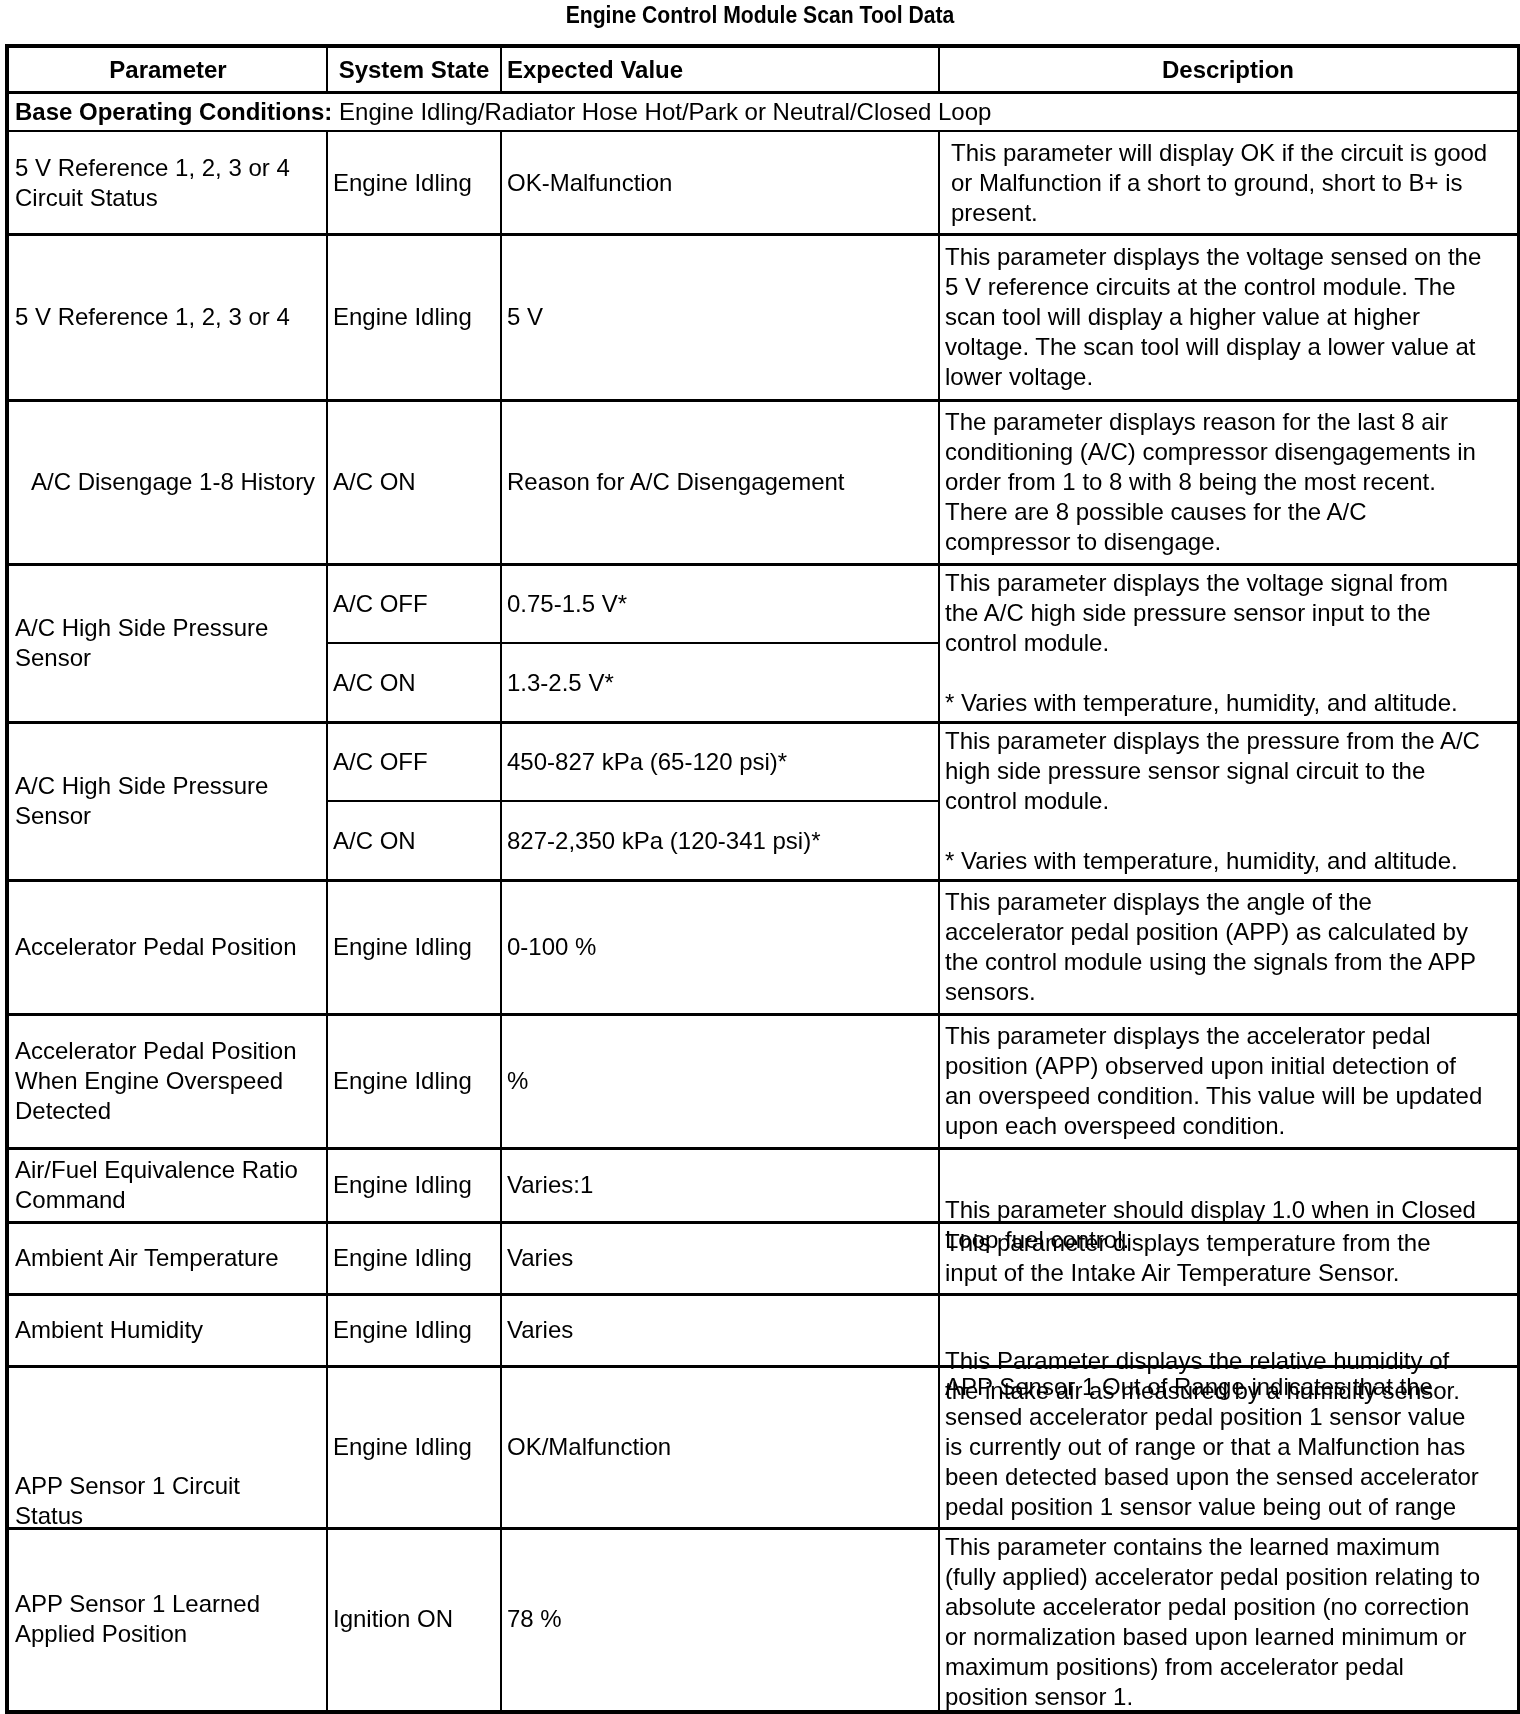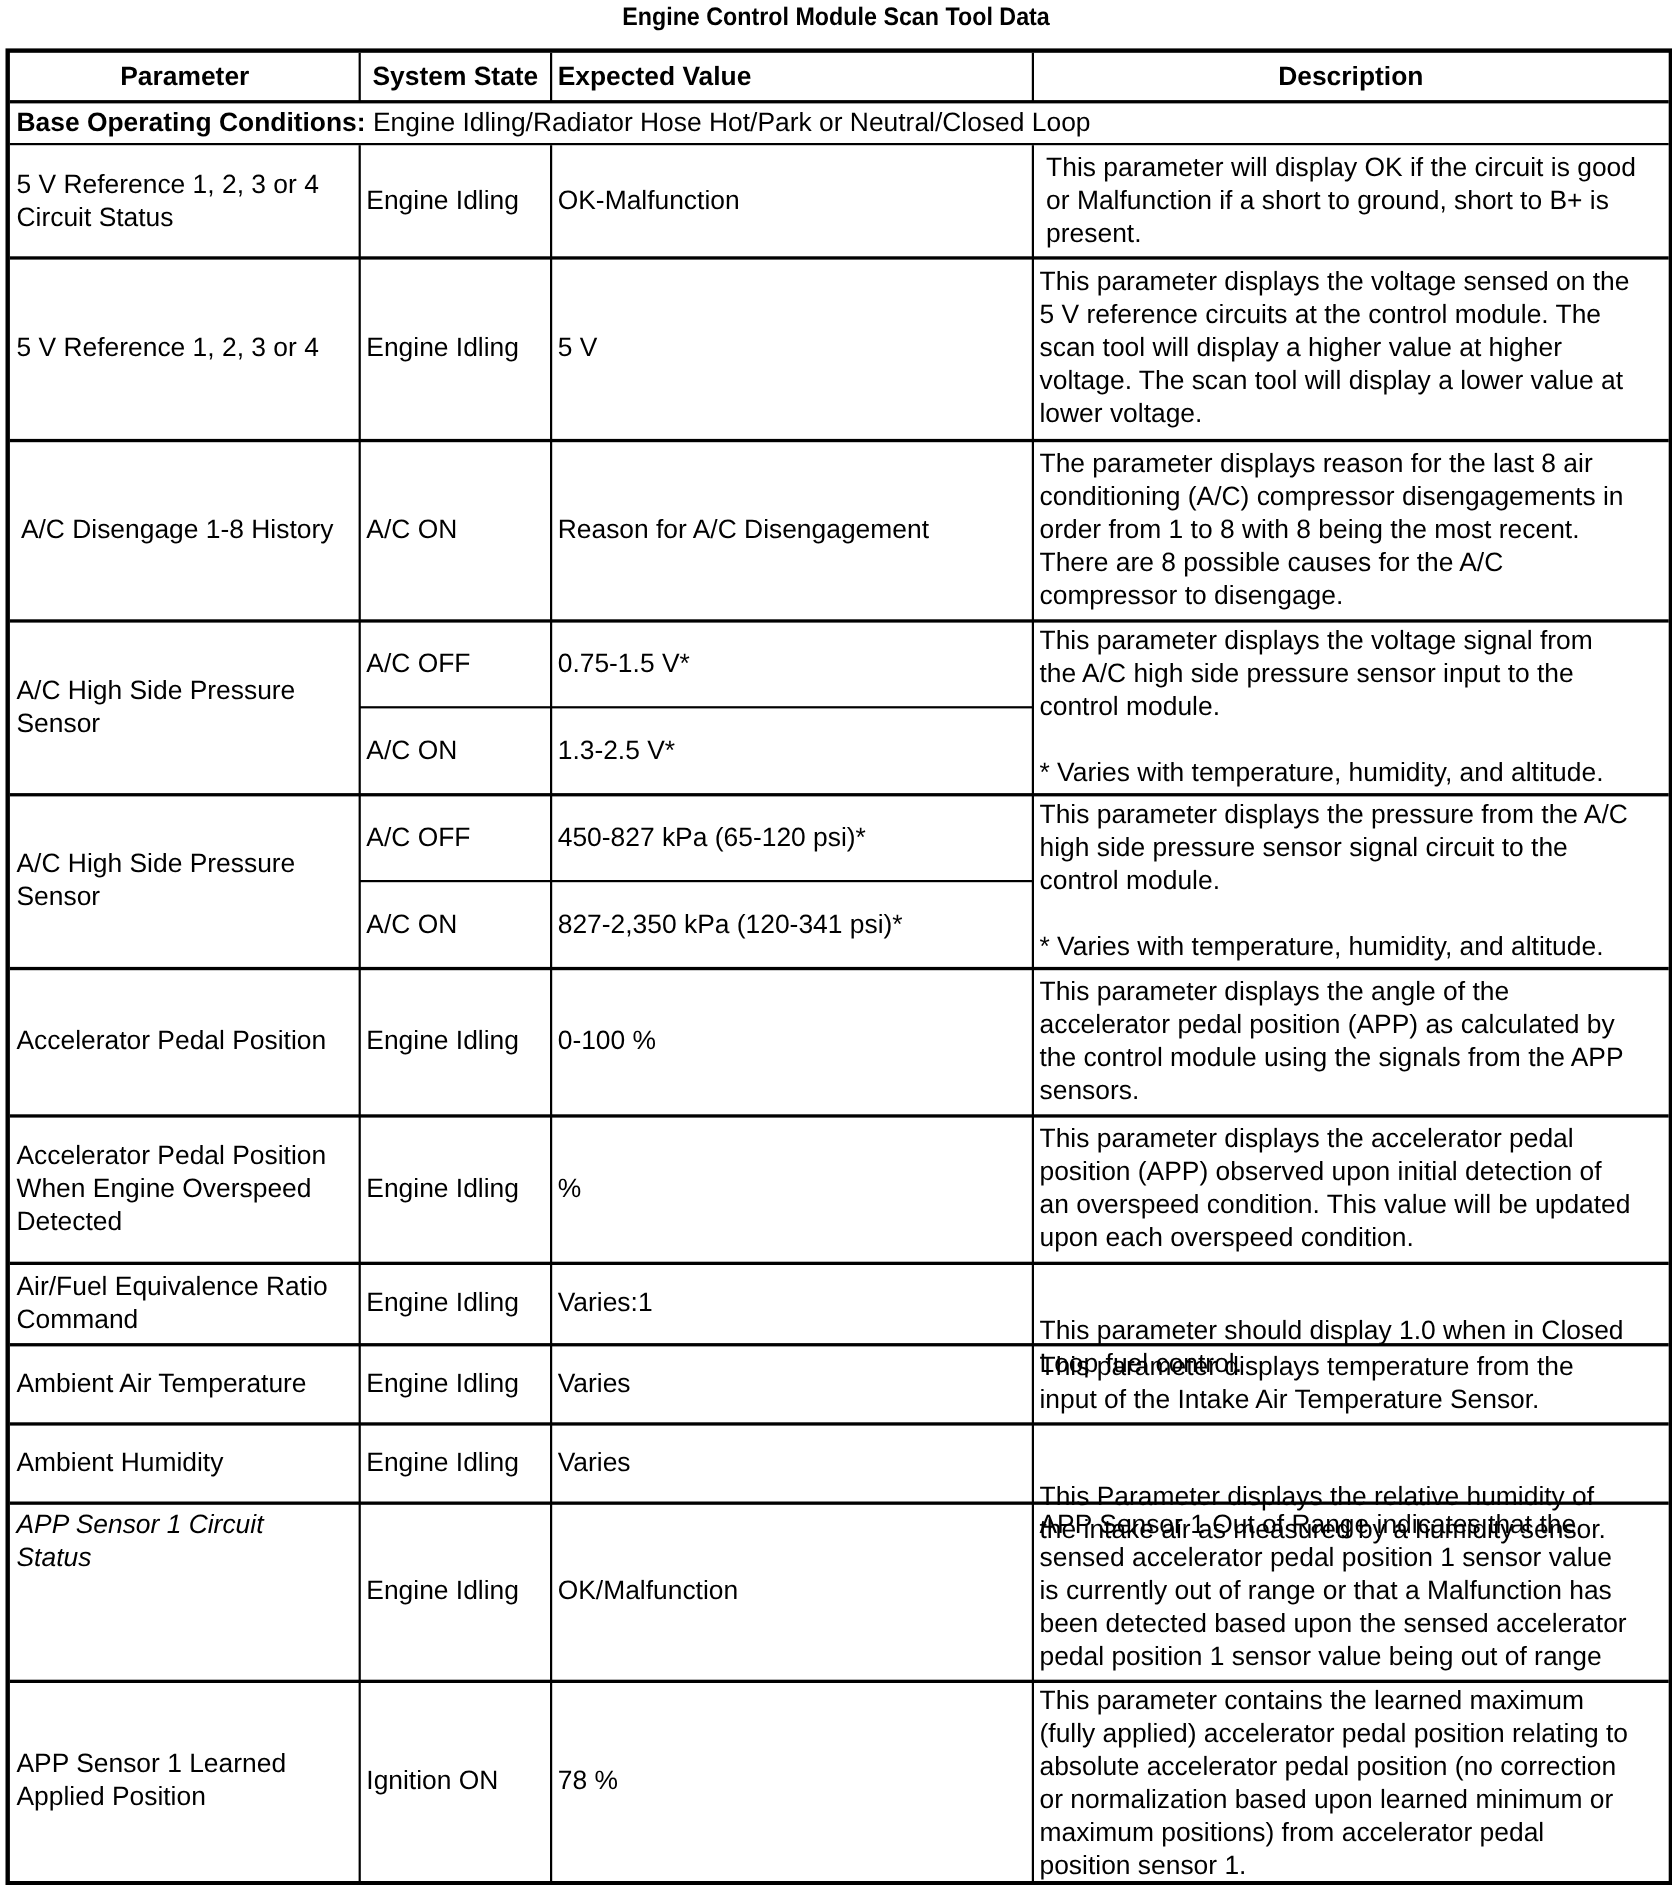--- a/index.html
+++ b/index.html
@@ -84,21 +84,21 @@
           <span style="white-space: pre-line;">5 V</span>
         </div>
         <div class="cell desc center" style="left:930px;top:186px;width:578px;height:166px;"><span style="white-space: pre-line;">This parameter displays the voltage sensed on the
 5 V reference circuits at the control module. The
 scan tool will display a higher value at higher
 voltage. The scan tool will display a lower value at
 lower voltage.</span></div>
         <div class="hline thick" style="left:0;top:351px;width:1508px;"></div>
       </div>
       <div>
-        <div class="cell " style="left:4px;top:352px;width:318px;height:164px;">
+        <div class="cell " style="left:16px;top:352px;width:318px;height:164px;">
           <span style="white-space: pre-line;">A/C Disengage 1-8 History</span>
         </div>
         <div class="cell " style="left:318px;top:352px;width:174px;height:164px;">
           <span style="white-space: pre-line;">A/C ON</span>
         </div>
         <div class="cell " style="left:492px;top:352px;width:438px;height:164px;">
           <span style="white-space: pre-line;">Reason for A/C Disengagement</span>
         </div>
         <div class="cell desc center" style="left:930px;top:352px;width:606px;height:164px;"><span style="white-space: pre-line;">The parameter displays reason for the last 8 air
 conditioning (A/C) compressor disengagements in
@@ -228,21 +228,21 @@
           <span style="white-space: pre-line;">Engine Idling</span>
         </div>
         <div class="cell " style="left:492px;top:1246px;width:438px;height:72px;">
           <span style="white-space: pre-line;">Varies</span>
         </div>
         <div class="cell desc center" style="left:930px;top:1246px;width:578px;height:72px;margin-top:46px;"><span style="white-space: pre-line;">This Parameter displays the relative humidity of
 the intake air as measured by a humidity sensor.</span></div>
         <div class="hline thick" style="left:0;top:1317px;width:1508px;"></div>
       </div>
       <div>
-        <div class="cell " style="left:0px;top:1273px;width:318px;height:162px;font-style:italic;">
+        <div class="cell " style="left:0px;top:1372px;width:318px;height:162px;">
           <span style="white-space: pre-line;">APP Sensor 1 Circuit
 Status</span>
         </div>
         <div class="cell " style="left:318px;top:1318px;width:174px;height:162px;">
           <span style="white-space: pre-line;">Engine Idling</span>
         </div>
         <div class="cell " style="left:492px;top:1318px;width:438px;height:162px;">
           <span style="white-space: pre-line;">OK/Malfunction</span>
         </div>
         <div class="cell desc center" style="left:930px;top:1318px;width:578px;height:162px;"><span style="white-space: pre-line;">APP Sensor 1 Out of Range indicates that the

